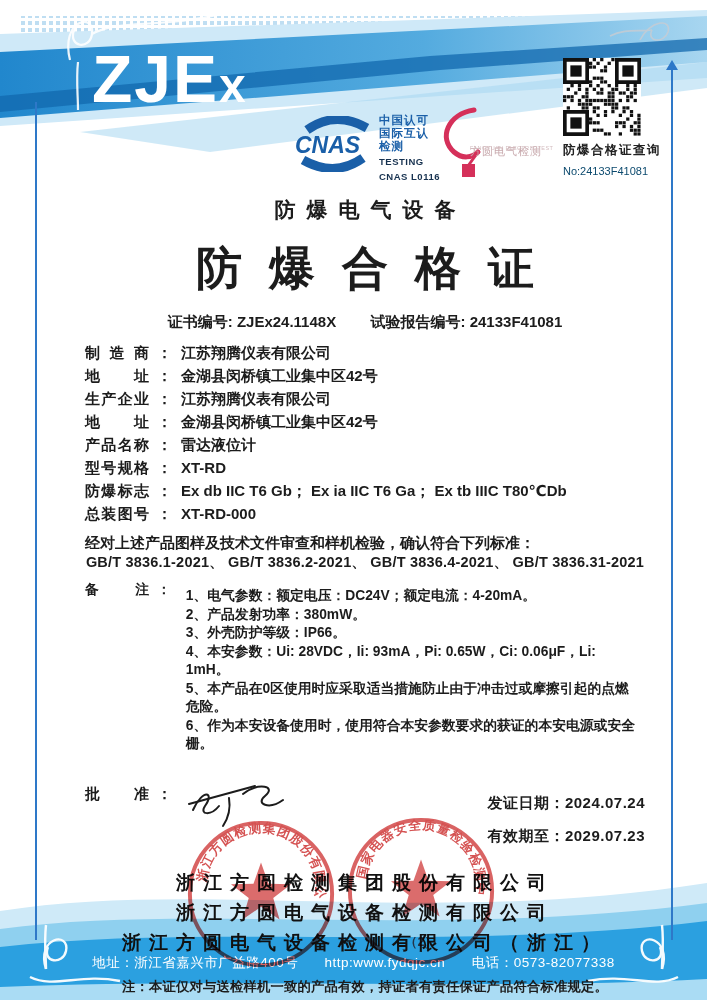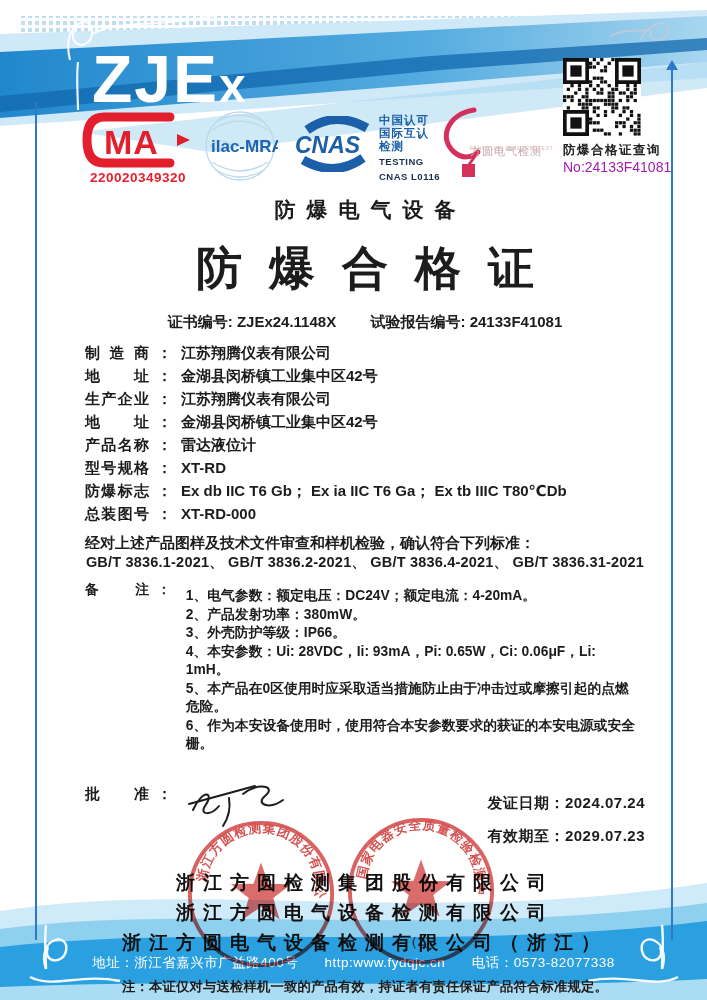--- a/index.html
+++ b/index.html
@@ -19,21 +19,21 @@
   .cma-number{position:absolute;top:58px;left:-4px;width:120px;text-align:center;
         color:#e31e2d;font-size:13.5px;font-weight:bold;letter-spacing:.5px;}
   .cnas-side{position:absolute;left:86px;top:2px;line-height:13px;}
   .cnas-cn{color:#1a5fa8;font-size:11.5px;font-weight:bold;letter-spacing:1px;}
   .cnas-en{color:#16314f;font-size:9.5px;font-weight:bold;letter-spacing:.5px;margin-top:2px;}
   .fy-label{position:absolute;left:42px;top:40px;color:#c8a9ad;font-size:11px;letter-spacing:1px;}
   .fy-sub{position:absolute;left:42px;top:41px;color:#d3bcbf;font-size:5.5px;letter-spacing:.4px;}
   
   .qr-wrap{position:absolute;top:58px;left:563px;width:100px;z-index:2;text-align:left;}
   .qr-caption{font-size:12.5px;font-weight:bold;color:#222;letter-spacing:1.5px;margin-top:2px;}
-  .qr-number{font-size:14px;color:#a21caf;margin-top:0;}
+  .qr-number{font-size:11px;color:#0c4a6e;margin-top:6px;}
   
   .content{position:absolute;top:196px;left:85px;width:560px;z-index:2;}
   .subtitle{text-align:center;font-size:21px;font-weight:bold;letter-spacing:11px;text-indent:11px;}
   .main-title{text-align:center;font-size:46px;font-weight:bold;letter-spacing:27px;text-indent:27px;
         margin-top:14px;}
   .cert-line{text-align:center;font-size:15px;font-weight:bold;margin-top:13px;}
   .cert-line .gap{display:inline-block;width:26px;}
   .fields{margin-top:13px;}
   .field-row{display:flex;margin:7px 0;font-size:15px;font-weight:600;line-height:16px;}
   .f-label{width:64px;flex:none;text-align:justify;text-align-last:justify;}
@@ -93,43 +93,21 @@
         <path d="M610,36 C625,28 640,32 652,30"></path>
       </g>
     </svg>
   </div>
 
   <div class="frame-line frame-left"></div>
   <div class="frame-line frame-right"></div>
 
   <div class="badges">
 
-    <div class="badge" style="left:82px;top:12px;">
-      <svg width="110" height="56" viewBox="0 0 110 56">
-        <path d="M88,5 H22 Q5,5 5,28 Q5,51 22,51 H88" fill="none" stroke="#e31e2d" stroke-width="9" stroke-linecap="round"></path>
-        <text x="22" y="42" font-size="34" font-weight="bold" fill="#e31e2d" letter-spacing="1">MA</text>
-        <polygon points="95,22 108,28 95,34" fill="#e31e2d"></polygon>
-      </svg>
-      <div class="cma-number">220020349320</div>
-    </div>
-
-    <div class="badge" style="left:202px;top:8px;">
-      <svg width="76" height="76" viewBox="0 0 76 76">
-        <g stroke="#bcd9ee" fill="none" stroke-width="1.3">
-          <circle cx="38" cy="38" r="34"></circle>
-          <path d="M10,22 Q38,4 66,22"></path>
-            <path d="M14,14 Q38,0 62,14"></path>
-          <path d="M10,54 Q38,72 66,54"></path>
-            <path d="M14,62 Q38,76 62,62"></path>
-          <path d="M8,38 Q20,28 30,38 Q20,48 8,38"></path>
-            <path d="M68,38 Q56,28 46,38 Q56,48 68,38"></path>
-        </g>
-        <text x="9" y="44" font-size="17" font-weight="bold" fill="#1f63b0">ilac-MRA</text>
-      </svg>
-    </div>
+
 
     <div class="badge" style="left:293px;top:12px;width:170px;height:66px;">
       <svg width="84" height="56" viewBox="0 0 84 56" style="position:absolute;left:0;top:4px;">
         <g stroke="#1a5fa8" fill="none">
           <path d="M14,14 Q42,-6 74,12" stroke-width="9"></path>
           <path d="M70,42 Q42,62 10,44" stroke-width="9"></path>
         </g>
         <text x="2" y="37" font-size="23" font-weight="bold" font-style="italic" fill="#1a5fa8">CNAS</text>
       </svg>
       <div class="cnas-side">

